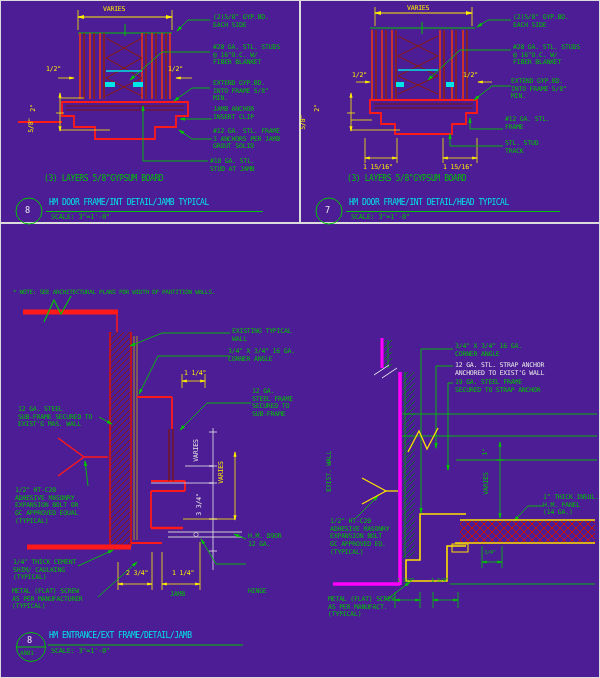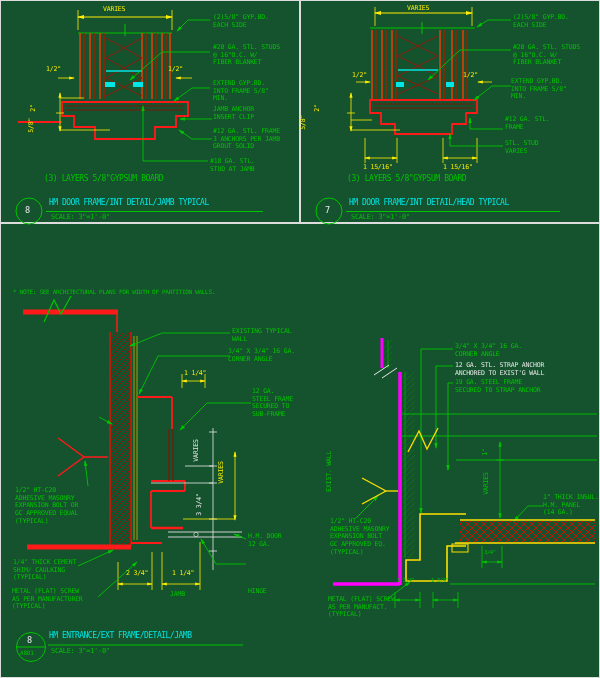--- a/index.html
+++ b/index.html
@@ -1,16 +1,16 @@
 <!DOCTYPE html>
 <html><head>
 <meta charset="utf-8">
 <style>
   html,body{margin:0;padding:0;background:#000;}
-  #screen{position:relative;width:600px;height:678px;background:#14532d;overflow:hidden;
+  #screen{position:relative;width:600px;height:678px;background:#4c1d95;overflow:hidden;
           font-family:"DejaVu Sans Mono",monospace;}
   svg{position:absolute;left:0;top:0;}
   .t{position:absolute;font:6.5px/1.18 "DejaVu Sans Mono",monospace;letter-spacing:-0.2px;
      white-space:pre-line;}
   .cg{color:#00c400;}
   .cy{color:#ffee00;}
   .cw{color:#e8e8e8;}
   .cc{color:#00e5e5;}
   .note{font-size:6px;letter-spacing:-0.3px;}
   .cap{font:8px/1.1 "DejaVu Sans Mono",monospace;letter-spacing:-0.4px;}
@@ -335,38 +335,41 @@
 EACH SIDE</div>
 <div class="t cg" style="left:513px;top:44px">#20 GA. STL. STUDS
 @ 16"O.C. W/
 FIBER BLANKET</div>
 <div class="t cg" style="left:511px;top:78px">EXTEND GYP.BD.
 INTO FRAME 5/8"
 MIN.</div>
 <div class="t cg" style="left:505px;top:116px">#12 GA. STL.
 FRAME</div>
 <div class="t cg" style="left:505px;top:140px">STL. STUD
-VARIES</div>
+TRACK</div>
 <div class="t cy" style="left:363px;top:164px">1 15/16"</div>
 <div class="t cy" style="left:443px;top:164px">1 15/16"</div>
 <div class="t cg cap" style="left:347px;top:175px">(3) LAYERS 5/8"GYPSUM BOARD</div>
 <div class="t cw bn" style="left:325px;top:206px">7</div>
 <div class="t cc ttl" style="left:349px;top:199px">HM DOOR FRAME/INT DETAIL/HEAD TYPICAL</div>
 <div class="t cg scl" style="left:351px;top:214px">SCALE: 3"=1'-0"</div>
 
 <div class="t cg note" style="left:13px;top:288px">* NOTE: SEE ARCHITECTURAL PLANS FOR WIDTH OF PARTITION WALLS.</div>
 <div class="t cg" style="left:232px;top:328px">EXISTING TYPICAL
 WALL</div>
 <div class="t cg" style="left:228px;top:348px">3/4" X 3/4" 16 GA.
 CORNER ANGLE</div>
 <div class="t cy" style="left:184px;top:370px">1 1/4"</div>
 <div class="t cg" style="left:252px;top:388px">12 GA.
 STEEL FRAME
 SECURED TO
 SUB-FRAME</div>
+<div class="t cg" style="left:18px;top:406px">12 GA. STEEL
+SUB-FRAME SECURED TO
+EXIST'G MAS. WALL</div>
 <div class="t cg" style="left:15px;top:487px">1/2" HT-C20
 ADHESIVE MASONRY
 EXPANSION BOLT OR
 GC APPROVED EQUAL
 (TYPICAL)</div>
 <div class="t cg" style="left:13px;top:559px">1/4" THICK CEMENT
 SHIM/ CAULKING
 (TYPICAL)</div>
 <div class="t cg" style="left:12px;top:588px">METAL (FLAT) SCREW
 AS PER MANUFACTURER

